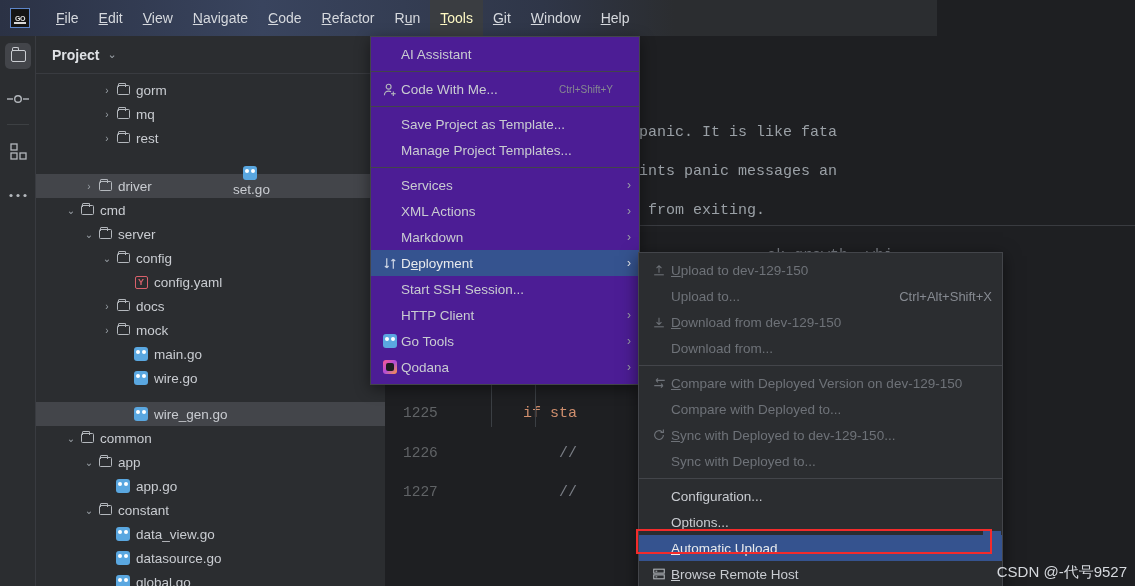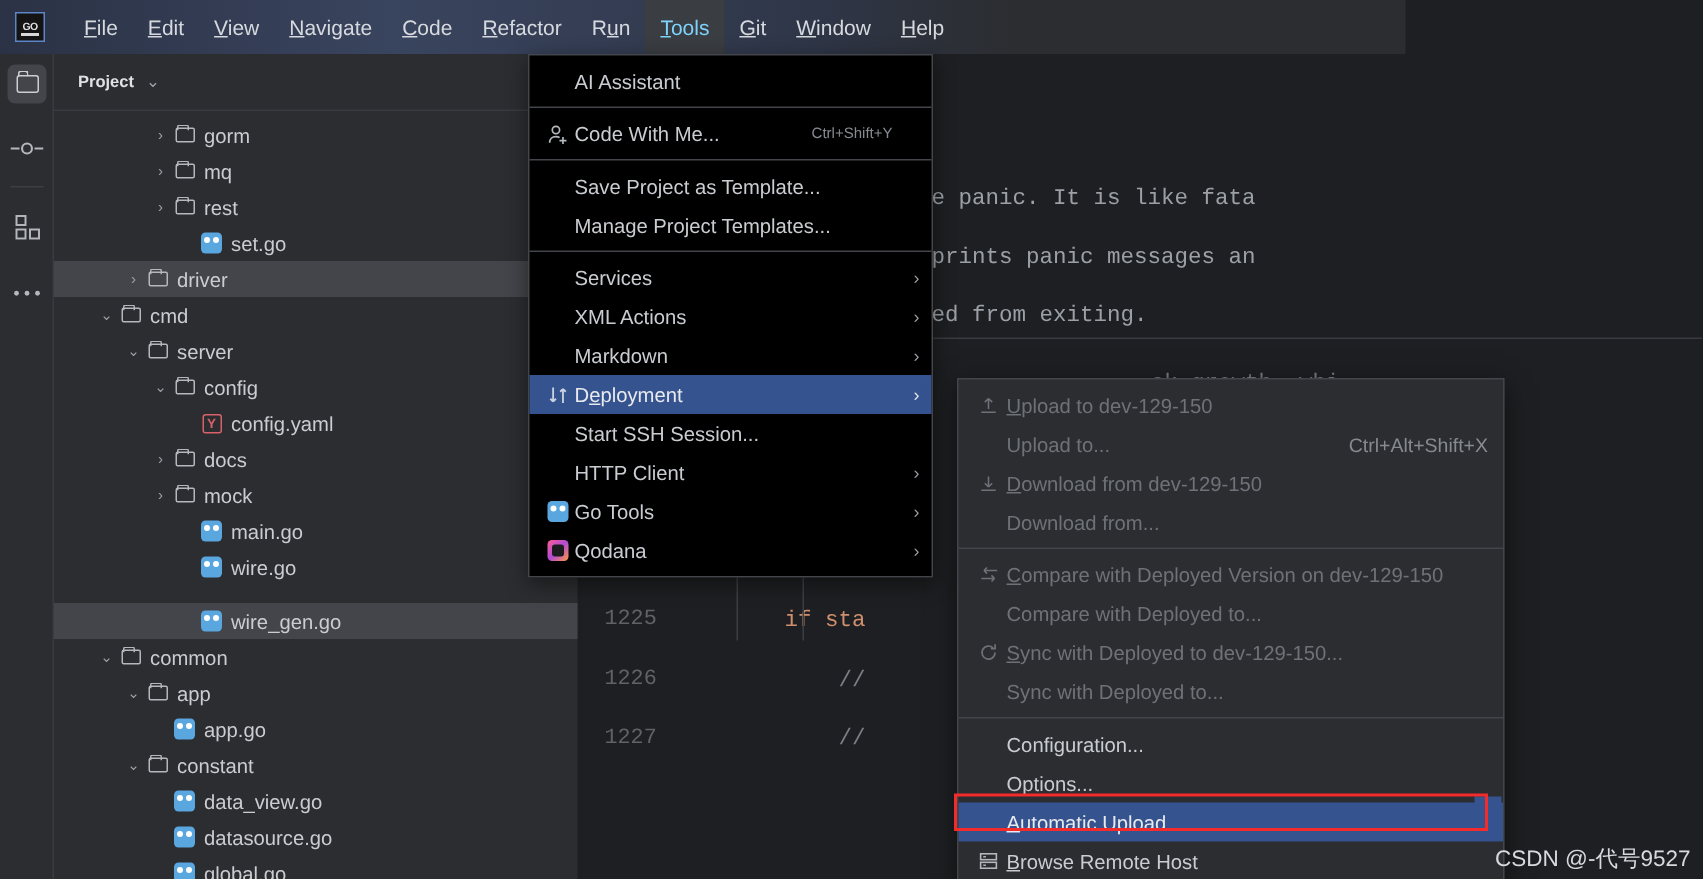--- a/index.html
+++ b/index.html
@@ -23,21 +23,21 @@
     display: flex; align-items: center; justify-content: center;
     font-size: 8px; color: #e0e0e0; font-weight: bold; letter-spacing: -0.5px;
     position: relative;
   }
   #logo-box .bar { position:absolute; bottom:3px; left:3px; right:3px; height:2px; background:#d8d8d8; }
   .menu-item {
     padding: 0 10px; height: 36px; line-height: 36px;
     font-size: 14px; color: #d6d9de; white-space: nowrap;
   }
   .menu-item .mn { text-decoration: underline; }
-  .menu-item.active { background: #3a3d41; color: #7dd3fc; }
+  .menu-item.active { background: #3a3d41; color: #fef9c3; }
 
   
   #toolstrip {
     position: absolute; top: 36px; left: 0; width: 36px; height: 550px;
     background: #2b2d30; border-right: 1px solid #393b40;
   }
   .strip-btn {
     width: 36px; height: 40px; display:flex; align-items:center; justify-content:center;
   }
   .strip-btn.sel .ibox { background:#43454a; border-radius:5px; }
@@ -45,21 +45,21 @@
 
   
   #project-panel {
     position: absolute; top: 36px; left: 36px; width: 350px; height: 550px;
     background: #2b2d30; border-right: 1px solid #1e1f22;
   }
   #project-header {
     height: 38px; display:flex; align-items:center; padding-left:16px;
     border-bottom: 1px solid #393b40;
   }
-  #project-header .ptitle { font-size: 11px; color: #dfe1e5; font-weight: 600; }
+  #project-header .ptitle { font-size: 14px; color: #dfe1e5; font-weight: 600; }
   #project-header .chev { margin-left: 8px; color:#9aa0a6; font-size: 11px; }
   #tree { padding-top: 4px; font-size: 13.5px; color: #c9ccd1; }
   .node { height: 24px; display:flex; align-items:center; white-space:nowrap; }
   .node.selected { background: #43454a; }
   .arrow { width: 14px; color:#9aa0a6; font-size: 10px; flex:0 0 14px; text-align:center; }
   .arrow.blank { visibility:hidden; }
   .nicon { width: 18px; flex:0 0 18px; display:flex; align-items:center; justify-content:center; margin-right:4px; }
   .folder-ic { width:13px; height:10px; border:1.3px solid #b4b8bd; border-radius:1.5px; position:relative; }
   .folder-ic:before { content:""; position:absolute; top:-3.3px; left:0; width:6px; height:3px;
      border:1.3px solid #b4b8bd; border-bottom:none; border-radius:1.5px 1.5px 0 0; }
@@ -91,22 +91,22 @@
     font-family:"Liberation Mono", monospace; font-size:15px;
   }
   .c-com { color:#7a7e85; }
   .c-kw  { color:#cf8e6d; }
   .c-pl  { color:#bcbec4; }
   .c-fn  { color:#c0b18b; }
   .indent-guide { position:absolute; width:1px; background:#3b3f44; }
 
   
   #tools-menu {
-    position:absolute; top:36px; left:352px; width:270px;
-    background:#000000; border:1px solid #43454a;
+    position:absolute; top:36px; left:370px; width:270px;
+    background:#4c1d95; border:1px solid #43454a;
     box-shadow: 0 4px 14px rgba(0,0,0,.45); padding: 4px 0;
   }
   .mrow {
     height:26px; display:flex; align-items:center; padding:0 8px 0 8px;
     font-size:13.5px; color:#c9ccd1; position:relative;
   }
   .mrow .mic { width:22px; flex:0 0 22px; display:flex; align-items:center; justify-content:center; }
   .mrow .mlabel { flex:1; }
   .mrow .macc { color:#868a91; font-size:10px; padding-right:4px; }
   .mrow .msub { color:#9aa0a6; font-size:12px; width:14px; text-align:right; }
@@ -227,21 +227,21 @@
           </span>
           <span class="nlabel">mq</span>
         </div>
         <div class="node" style="padding-left: 64px;">
           <span class="arrow">›</span>
           <span class="nicon">
             <span class="folder-ic"></span>
           </span>
           <span class="nlabel">rest</span>
         </div>
-        <div class="node" style="padding-left: 82px;">
+        <div class="node" style="padding-left: 82px; flex-direction: column;">
           <span class="arrow blank">›</span>
           <span class="nicon">
             <span class="go-ic"></span>
           </span>
           <span class="nlabel">set.go</span>
         </div>
         <div class="node selected" style="padding-left: 46px;">
           <span class="arrow">›</span>
           <span class="nicon">
             <span class="folder-ic"></span>

